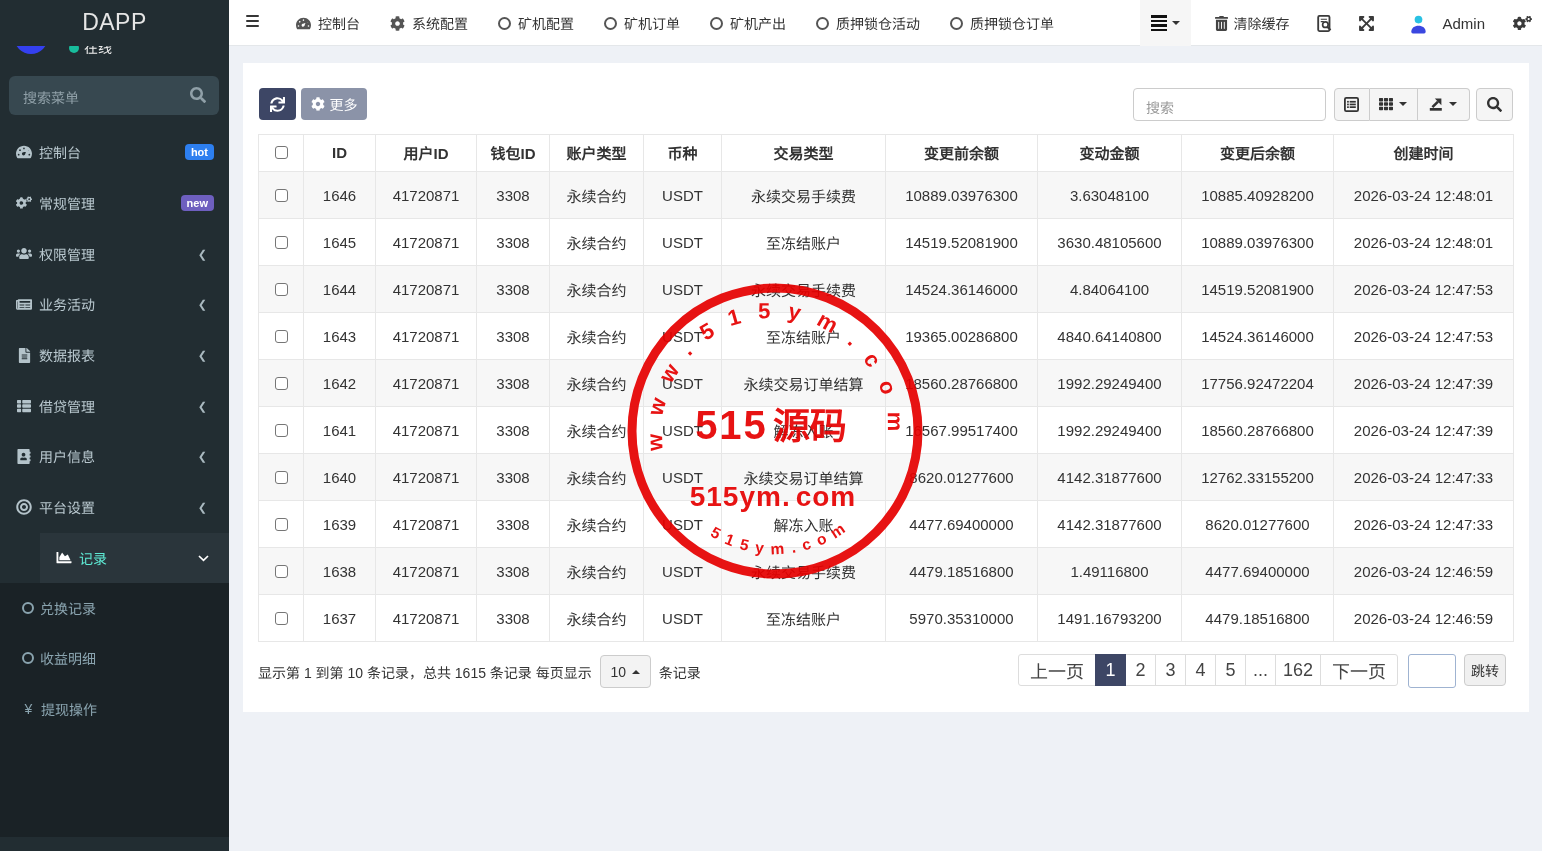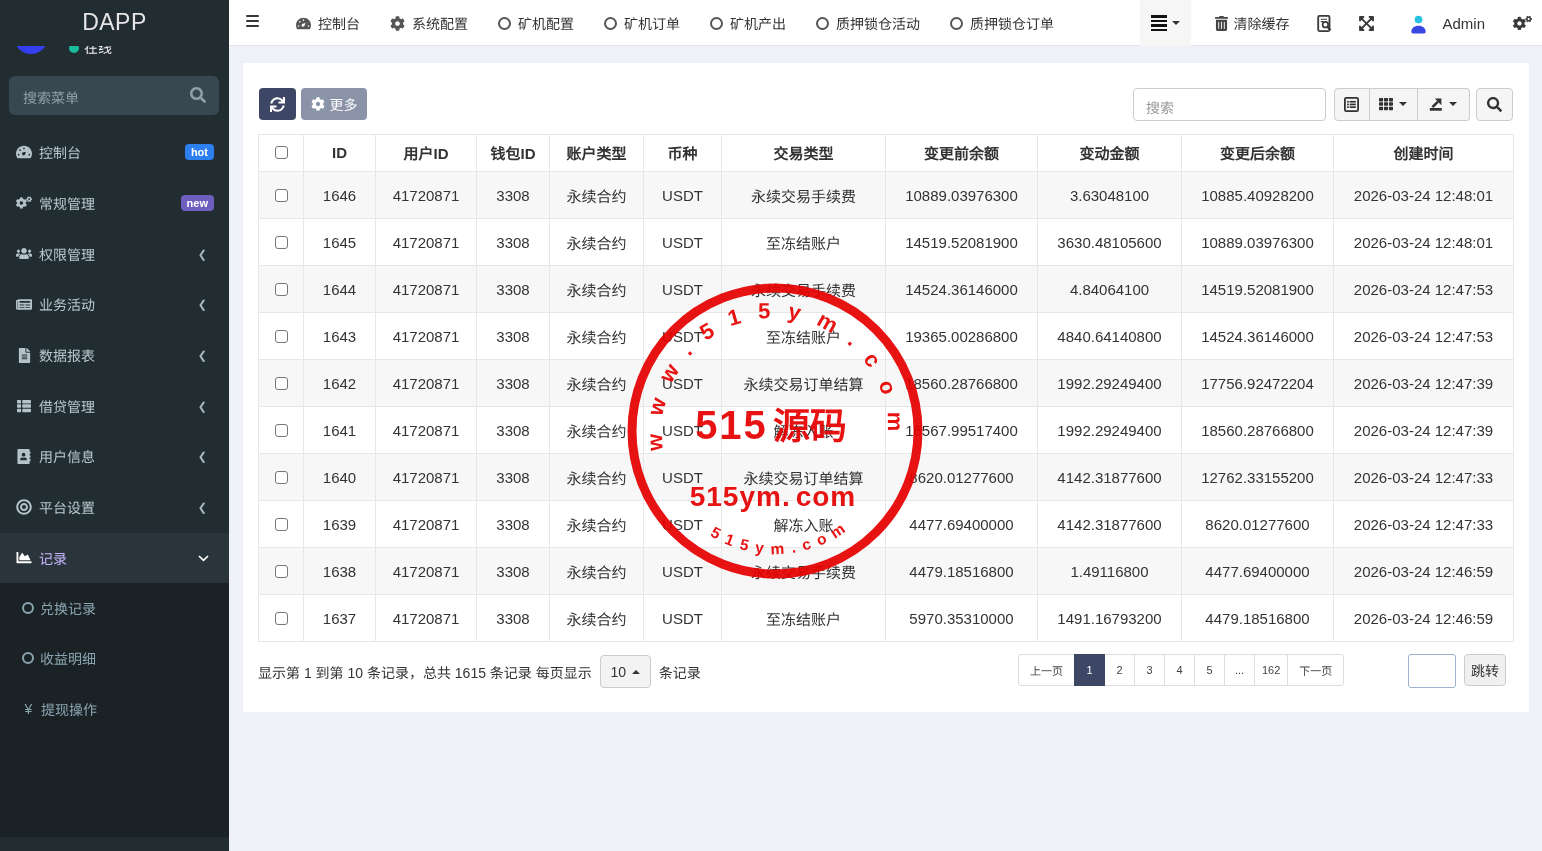--- a/index.html
+++ b/index.html
@@ -18,21 +18,21 @@
 #sb-search svg { position:absolute; right:13px; top:11px; }
 
 #menu { position:absolute; left:0; top:127px; width:229px; z-index:2; }
 .mi { height:50.7px; display:flex; align-items:center; padding-left:16px; color:#b8c7ce; font-size:14px; position:relative; }
 .mi .ic { width:16px; height:16px; margin-right:7px; display:flex; align-items:center; justify-content:center; }
 .mi .ic svg { fill:#b4c3ca; }
 .badge { position:absolute; right:15px; top:50%; transform:translateY(-50%); color:#fff; font-size:11px; font-weight:bold; padding:2px 6px; border-radius:4px; }
 .b-hot { background:#2d7ff0; }
 .b-new { background:#6e5fbf; }
 .chev { position:absolute; right:22px; top:50%; transform:translateY(-50%); color:#a9b8bf; font-size:11px; }
-.mi.active-parent { background:#2a353b; color:#c4b5fd; }
+.mi.active-parent { background:#2a353b; color:#5eead4;margin-left:40px; }
 .mi.active-parent .ic svg { fill:#fff; }
 
 #submenu { position:absolute; left:0; top:583px; width:229px; height:253.5px; background:#1a2226; z-index:2; }
 .smi { height:50.3px; display:flex; align-items:center; padding-left:22px; color:#8aa4af; font-size:14px; }
 .smi .o { width:12px; height:12px; border:2px solid #8aa4af; border-radius:50%; margin-right:6px; flex:0 0 auto; }
 .smi.sel { background:#5a6ddc; color:#fff; height:44px; margin:3.15px 0; }
 .smi.sel .o { border-color:#fff; }
 .smi .yen { width:13px; margin-right:6px; font-size:14px; text-align:center; }
 
 
@@ -69,21 +69,21 @@
 #tbl tbody tr:nth-child(odd) td { background:#f7f7f7; }
 #tbl { border-style:hidden; }
 #tbl th, #tbl td { border-left:1px solid #e7e7e7; border-right:1px solid #e7e7e7; border-top:1px solid #e7e7e7; border-bottom:1px solid #e7e7e7;}
 table#tbl { border:1px solid #e7e7e7; }
 .cb { width:13px; height:13px; border:1.5px solid #767676; border-radius:3px; background:#fff; margin:0 auto; }
 
 
 #foot-left { position:absolute; left:15px; top:592px; font-size:14px; color:#333; display:flex; align-items:center; }
 #pgsel { width:51px; height:33px; background:#f3f3f3; border:1px solid #ccc; border-radius:4px; display:inline-flex; align-items:center; justify-content:center; margin:0 8px; font-size:14px; color:#333; }
 .caret-up { display:inline-block; width:0; height:0; border-left:4px solid transparent; border-right:4px solid transparent; border-bottom:4px solid #333; margin-left:6px; }
-#pag { position:absolute; top:591px; left:776px; height:32px; display:flex; font-size:11px; color:#444; }
+#pag { position:absolute; top:591px; left:776px; height:32px; display:flex; font-size:18px; color:#444; }
 #pag .pg { min-width:31px; padding:0 7px; height:32px; border:1px solid #ddd; background:#fff; display:flex; align-items:center; justify-content:center; margin-left:-1px; }
 #pag .pg.on { background:#3d4665; color:#fff; border-color:#3d4665; z-index:1; }
 #jumpbox { position:absolute; left:1165px; top:590.5px; width:48px; height:34px; border:1px solid #9fb3d1; border-radius:3px; background:#fff; }
 #jumpbtn { position:absolute; left:1221px; top:591px; width:42px; height:32px; background:#f0f0f0; border:1px solid #ccc; border-radius:4px; font-size:14px; color:#333; display:flex; align-items:center; justify-content:center; }
 
 
 #stamp { position:absolute; left:625px; top:281px; width:300px; height:300px; z-index:9; opacity:0.92; }
 </style>
 </head>
 <body>

